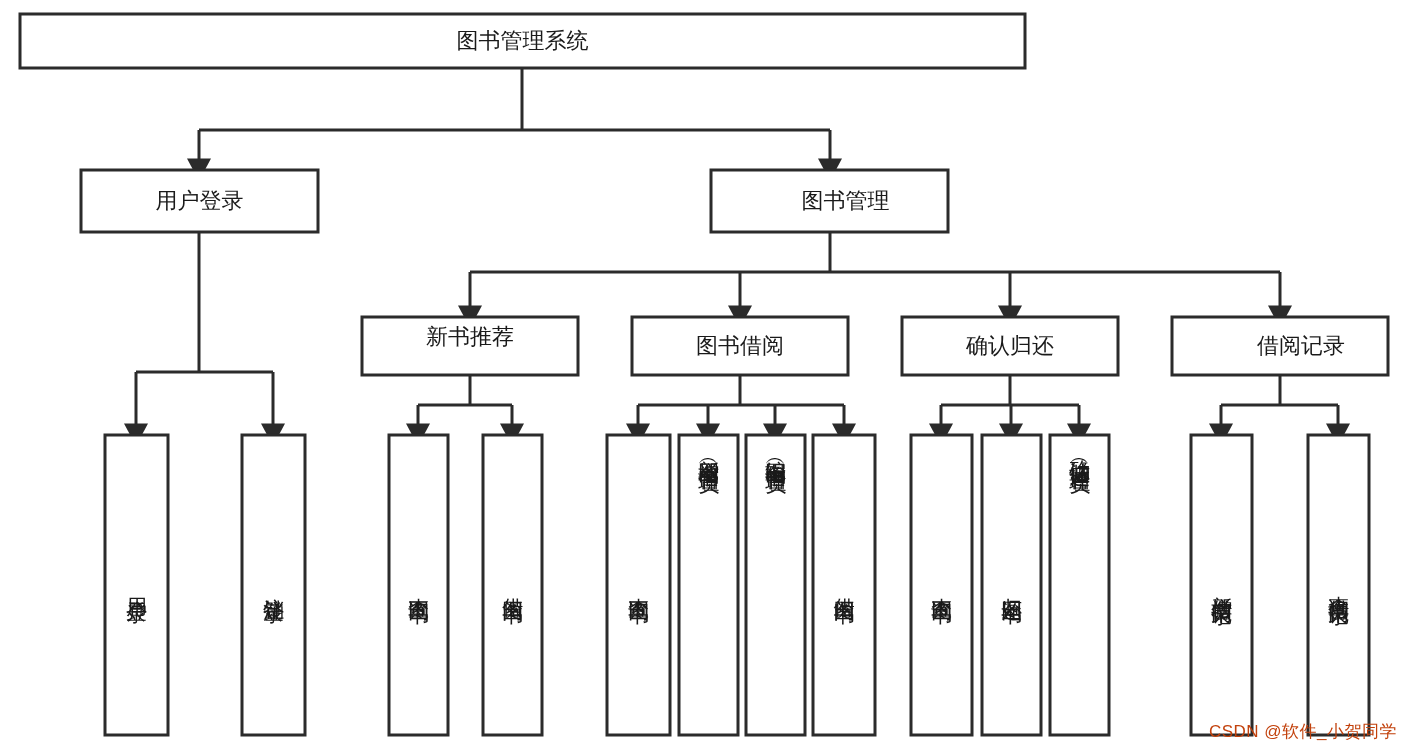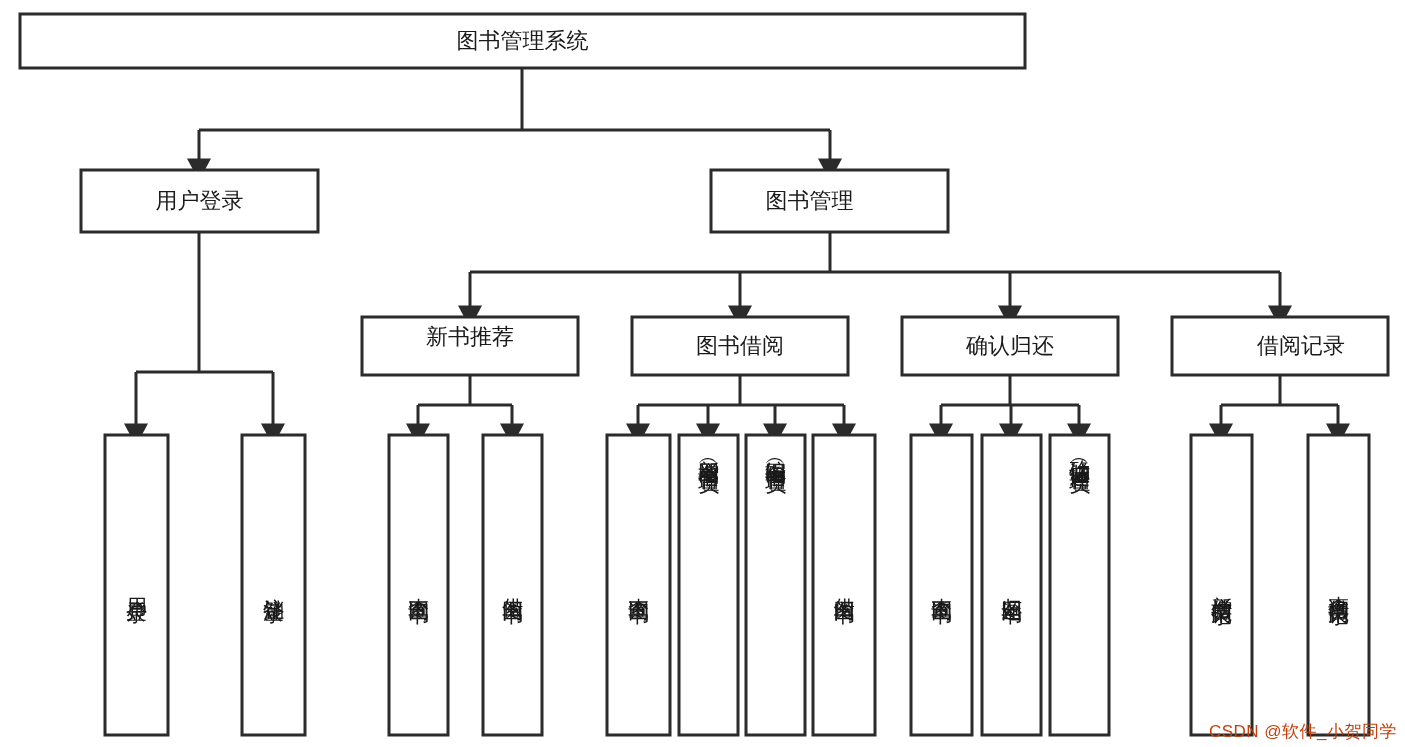--- a/index.html
+++ b/index.html
@@ -145,21 +145,21 @@
     <rect class="node-box" x="982" y="435" width="59" height="300"></rect>
     <rect class="node-box" x="1050" y="435" width="59" height="300"></rect>
 
     <rect class="node-box" x="1191" y="435" width="61" height="300"></rect>
     <rect class="node-box" x="1308" y="435" width="61" height="300"></rect>
   </svg>
 
   <div class="hlabel" style="left:20px;top:14px;width:1005px;height:54px;">图书管理系统</div>
 
   <div class="hlabel" style="left:81px;top:170px;width:237px;height:62px;">用户登录</div>
-  <div class="hlabel" style="left:675px;top:170px;width:269px;height:62px;border-radius:13px;">图书管理</div>
+  <div class="hlabel" style="left:711px;top:170px;width:269px;height:62px;border-radius:13px;">图书管理</div>
 
   <div class="hlabel" style="left:362px;top:317px;width:216px;height:40px;border-radius:11px;">新书推荐</div>
   <div class="hlabel" style="left:632px;top:317px;width:216px;height:58px;">图书借阅</div>
   <div class="hlabel" style="left:902px;top:317px;width:216px;height:58px;">确认归还</div>
   <div class="hlabel" style="left:1172px;top:317px;width:216px;height:58px;margin-left:21px;">借阅记录</div>
 
   <div class="vlabel" style="left:105px;top:435px;width:63px;height:300px;">用户登录</div>
   <div class="vlabel" style="left:242px;top:435px;width:63px;height:300px;">注销登录</div>
 
   <div class="vlabel" style="left:389px;top:435px;width:59px;height:300px;">查询图书</div>

